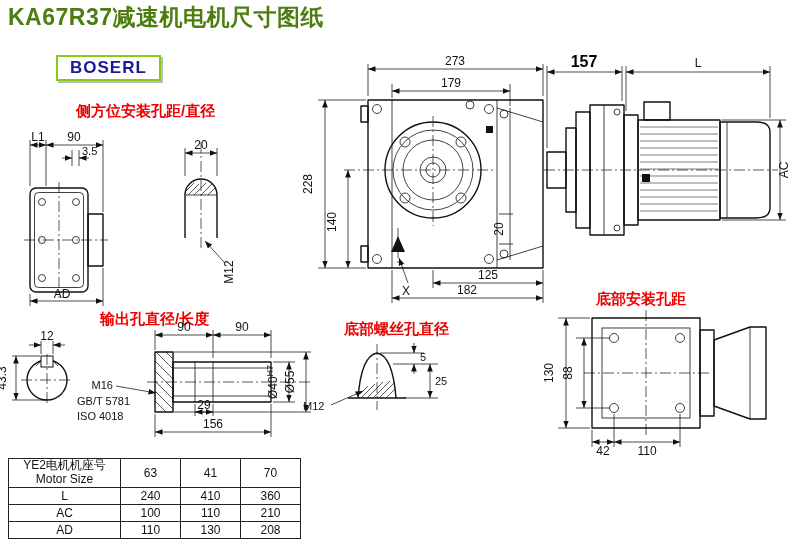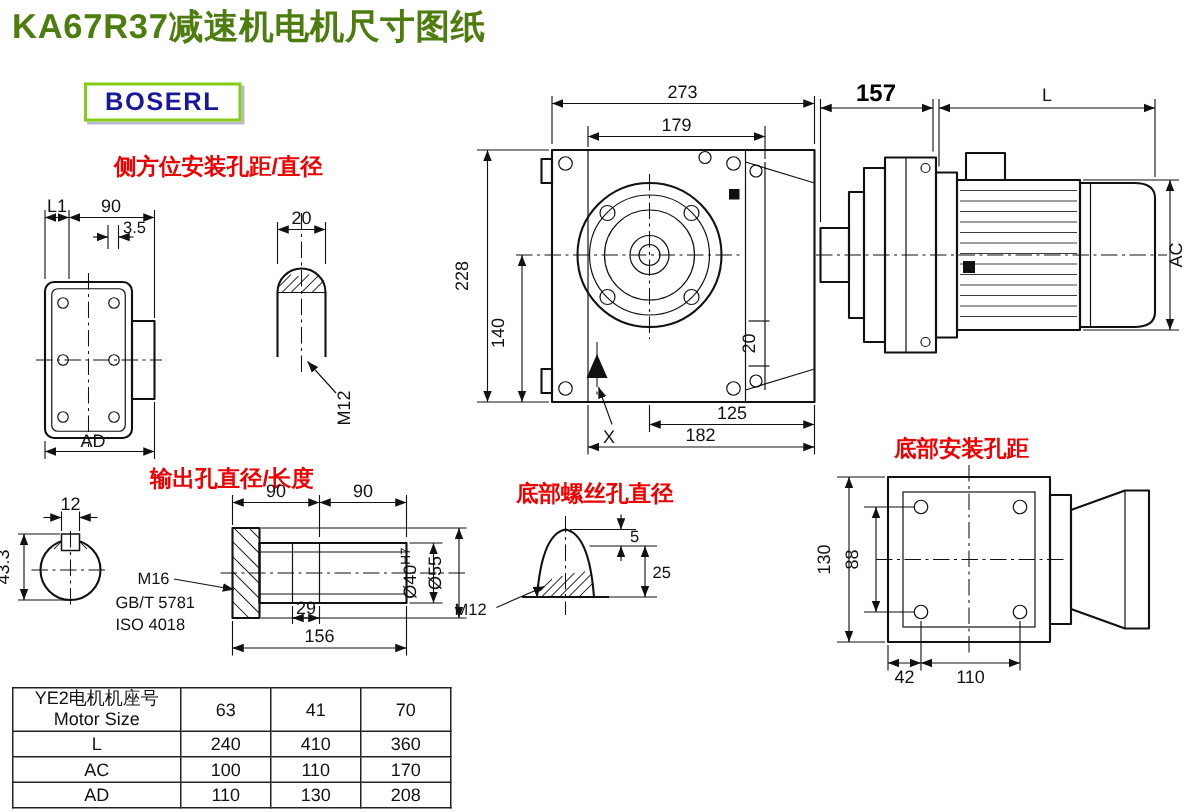--- a/index.html
+++ b/index.html
@@ -349,21 +349,21 @@
     <tr>
       <th>L</th>
       <td>240</td>
       <td>410</td>
       <td>360</td>
     </tr>
     <tr>
       <th>AC</th>
       <td>100</td>
       <td>110</td>
-      <td>170</td>
+      <td>210</td>
     </tr>
     <tr>
       <th>AD</th>
       <td>110</td>
       <td>130</td>
       <td>208</td>
     </tr>
   </tbody>
 </table>
 

